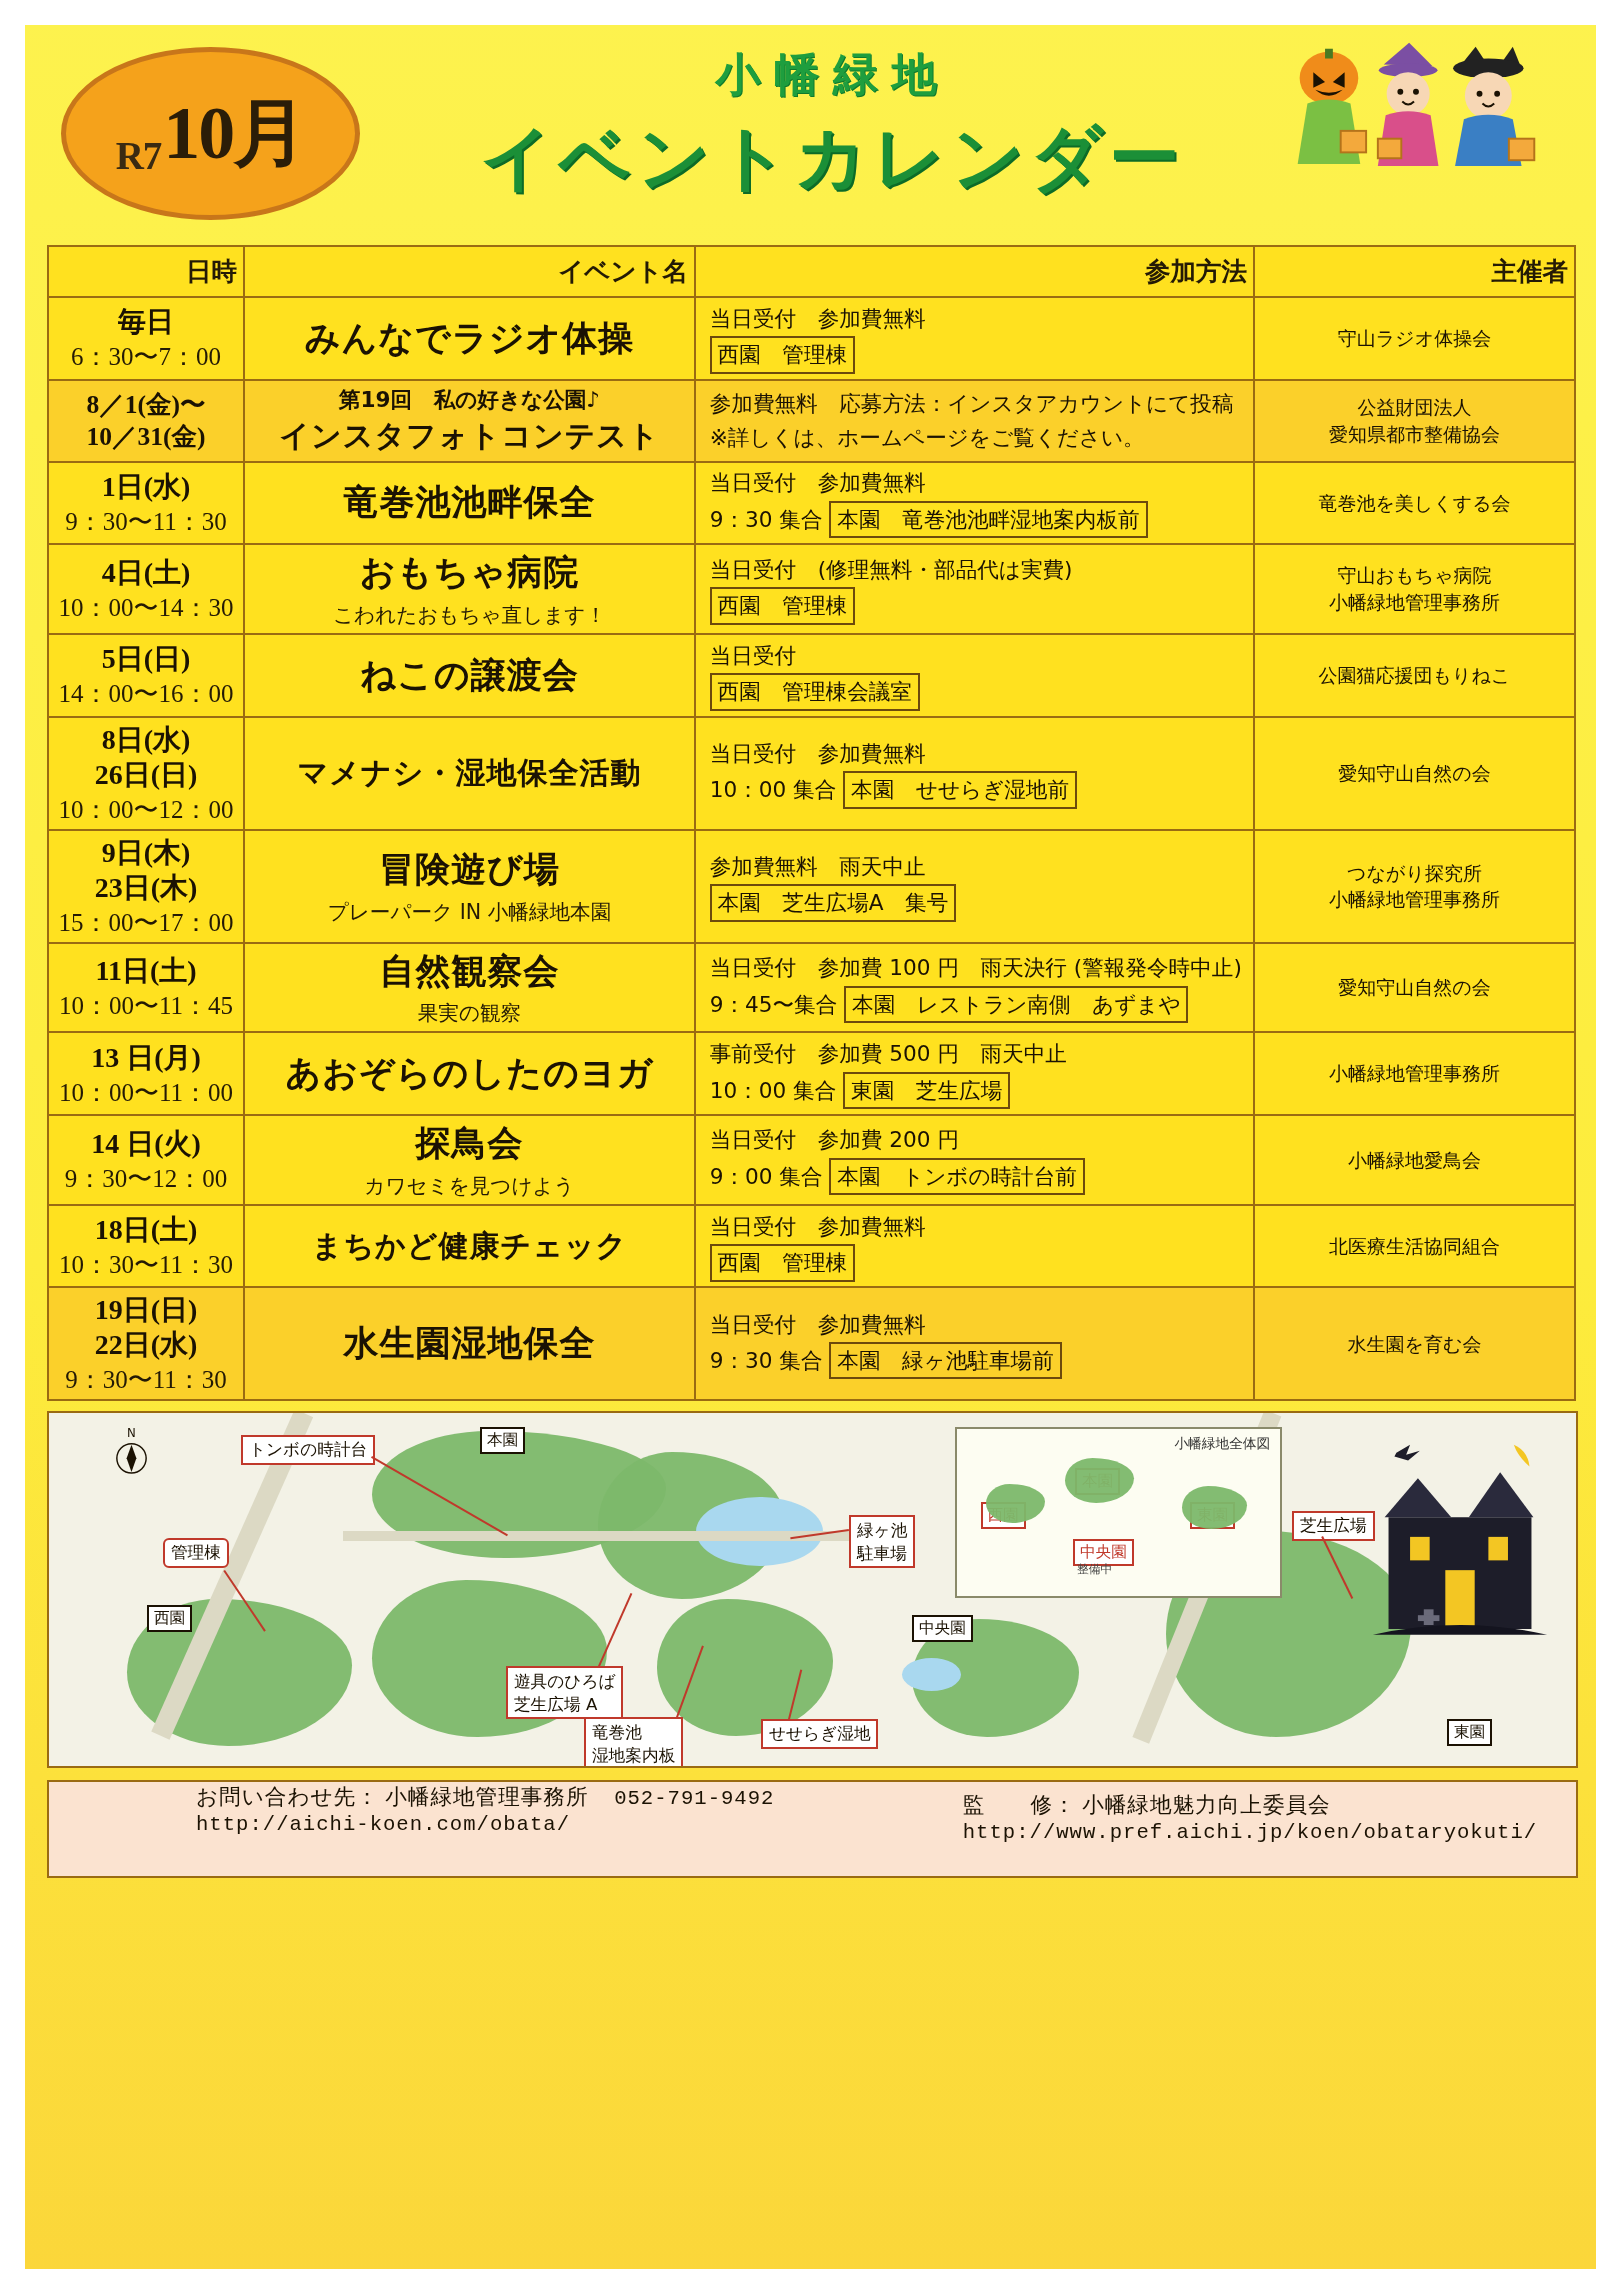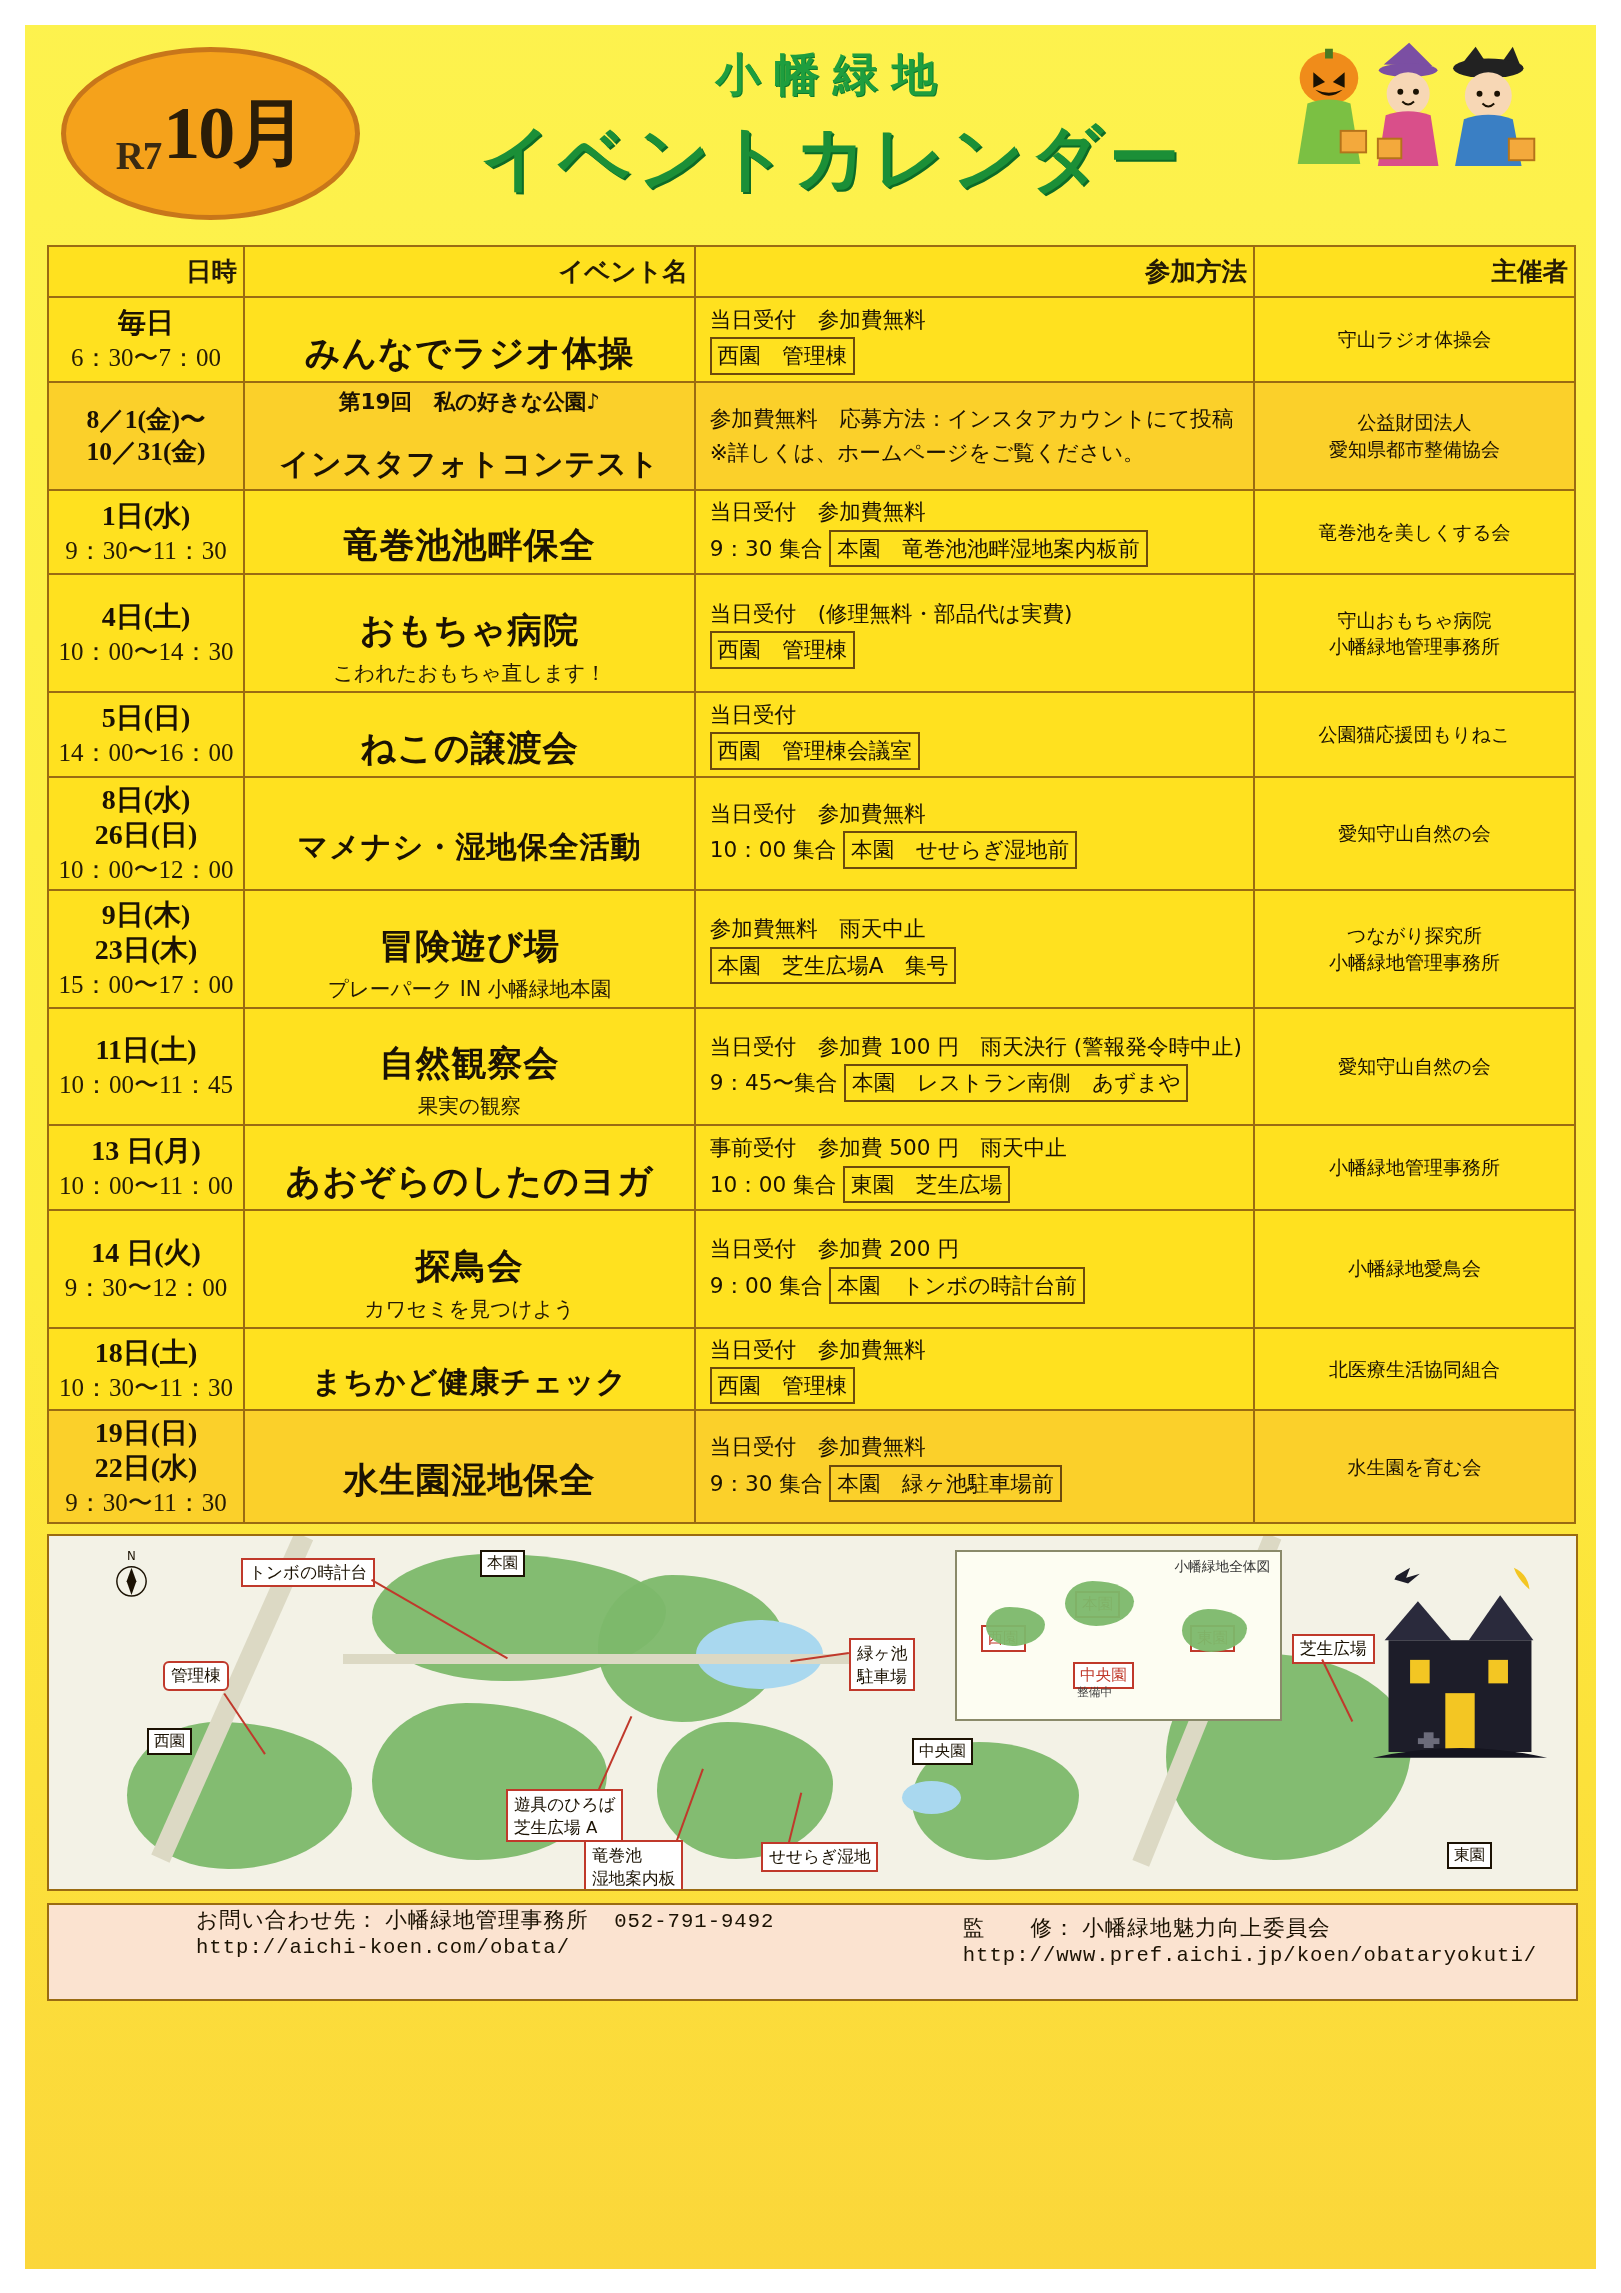--- a/index.html
+++ b/index.html
@@ -80,21 +80,21 @@
   .col-name{width:451px;}
   .col-join{width:559px;}
   .col-host{width:321px;}
 
   td.c-date{text-align:center;line-height:1.25;}
   td.c-date .d{font-size:28px;font-weight:bold;color:#1b1203;font-family:"Liberation Serif",serif;}
   td.c-date .d.small{font-size:25.5px;}
   td.c-date .t{font-size:25px;color:#241a05;margin-top:2px;font-family:"Liberation Serif",serif;}
 
   td.c-name{text-align:center;}
-  td.c-name .n{font-size:35px;font-weight:bold;color:#1b1203;letter-spacing:1px;font-family:"DejaVu Sans",sans-serif;margin-top:28px;}
+  td.c-name .n{font-size:35px;font-weight:bold;color:#1b1203;letter-spacing:1px;font-family:"DejaVu Sans",sans-serif;}
   td.c-name .n.sm{font-size:30px;}
   td.c-name .sub{font-size:20.6px;color:#241a05;margin-top:4.9px;font-family:"DejaVu Sans",sans-serif;}
   td.c-name .pre{font-size:21.6px;color:#1b1203;font-weight:bold;display:block;margin-bottom:2px;}
 
   td.c-join{font-size:21.6px;color:#1b1203;line-height:1.55;font-family:"DejaVu Sans",sans-serif;padding-left:13.7px;}
   td.c-join .boxed{
     display:inline-block;border:2px solid #6d4a0c;padding:0 5.9px;margin:1px 0;background:transparent;
   }
   td.c-host{text-align:center;font-size:19px;color:#1b1203;line-height:1.4;font-family:"DejaVu Sans",sans-serif;}
   td.c-host .l{display:block;}

